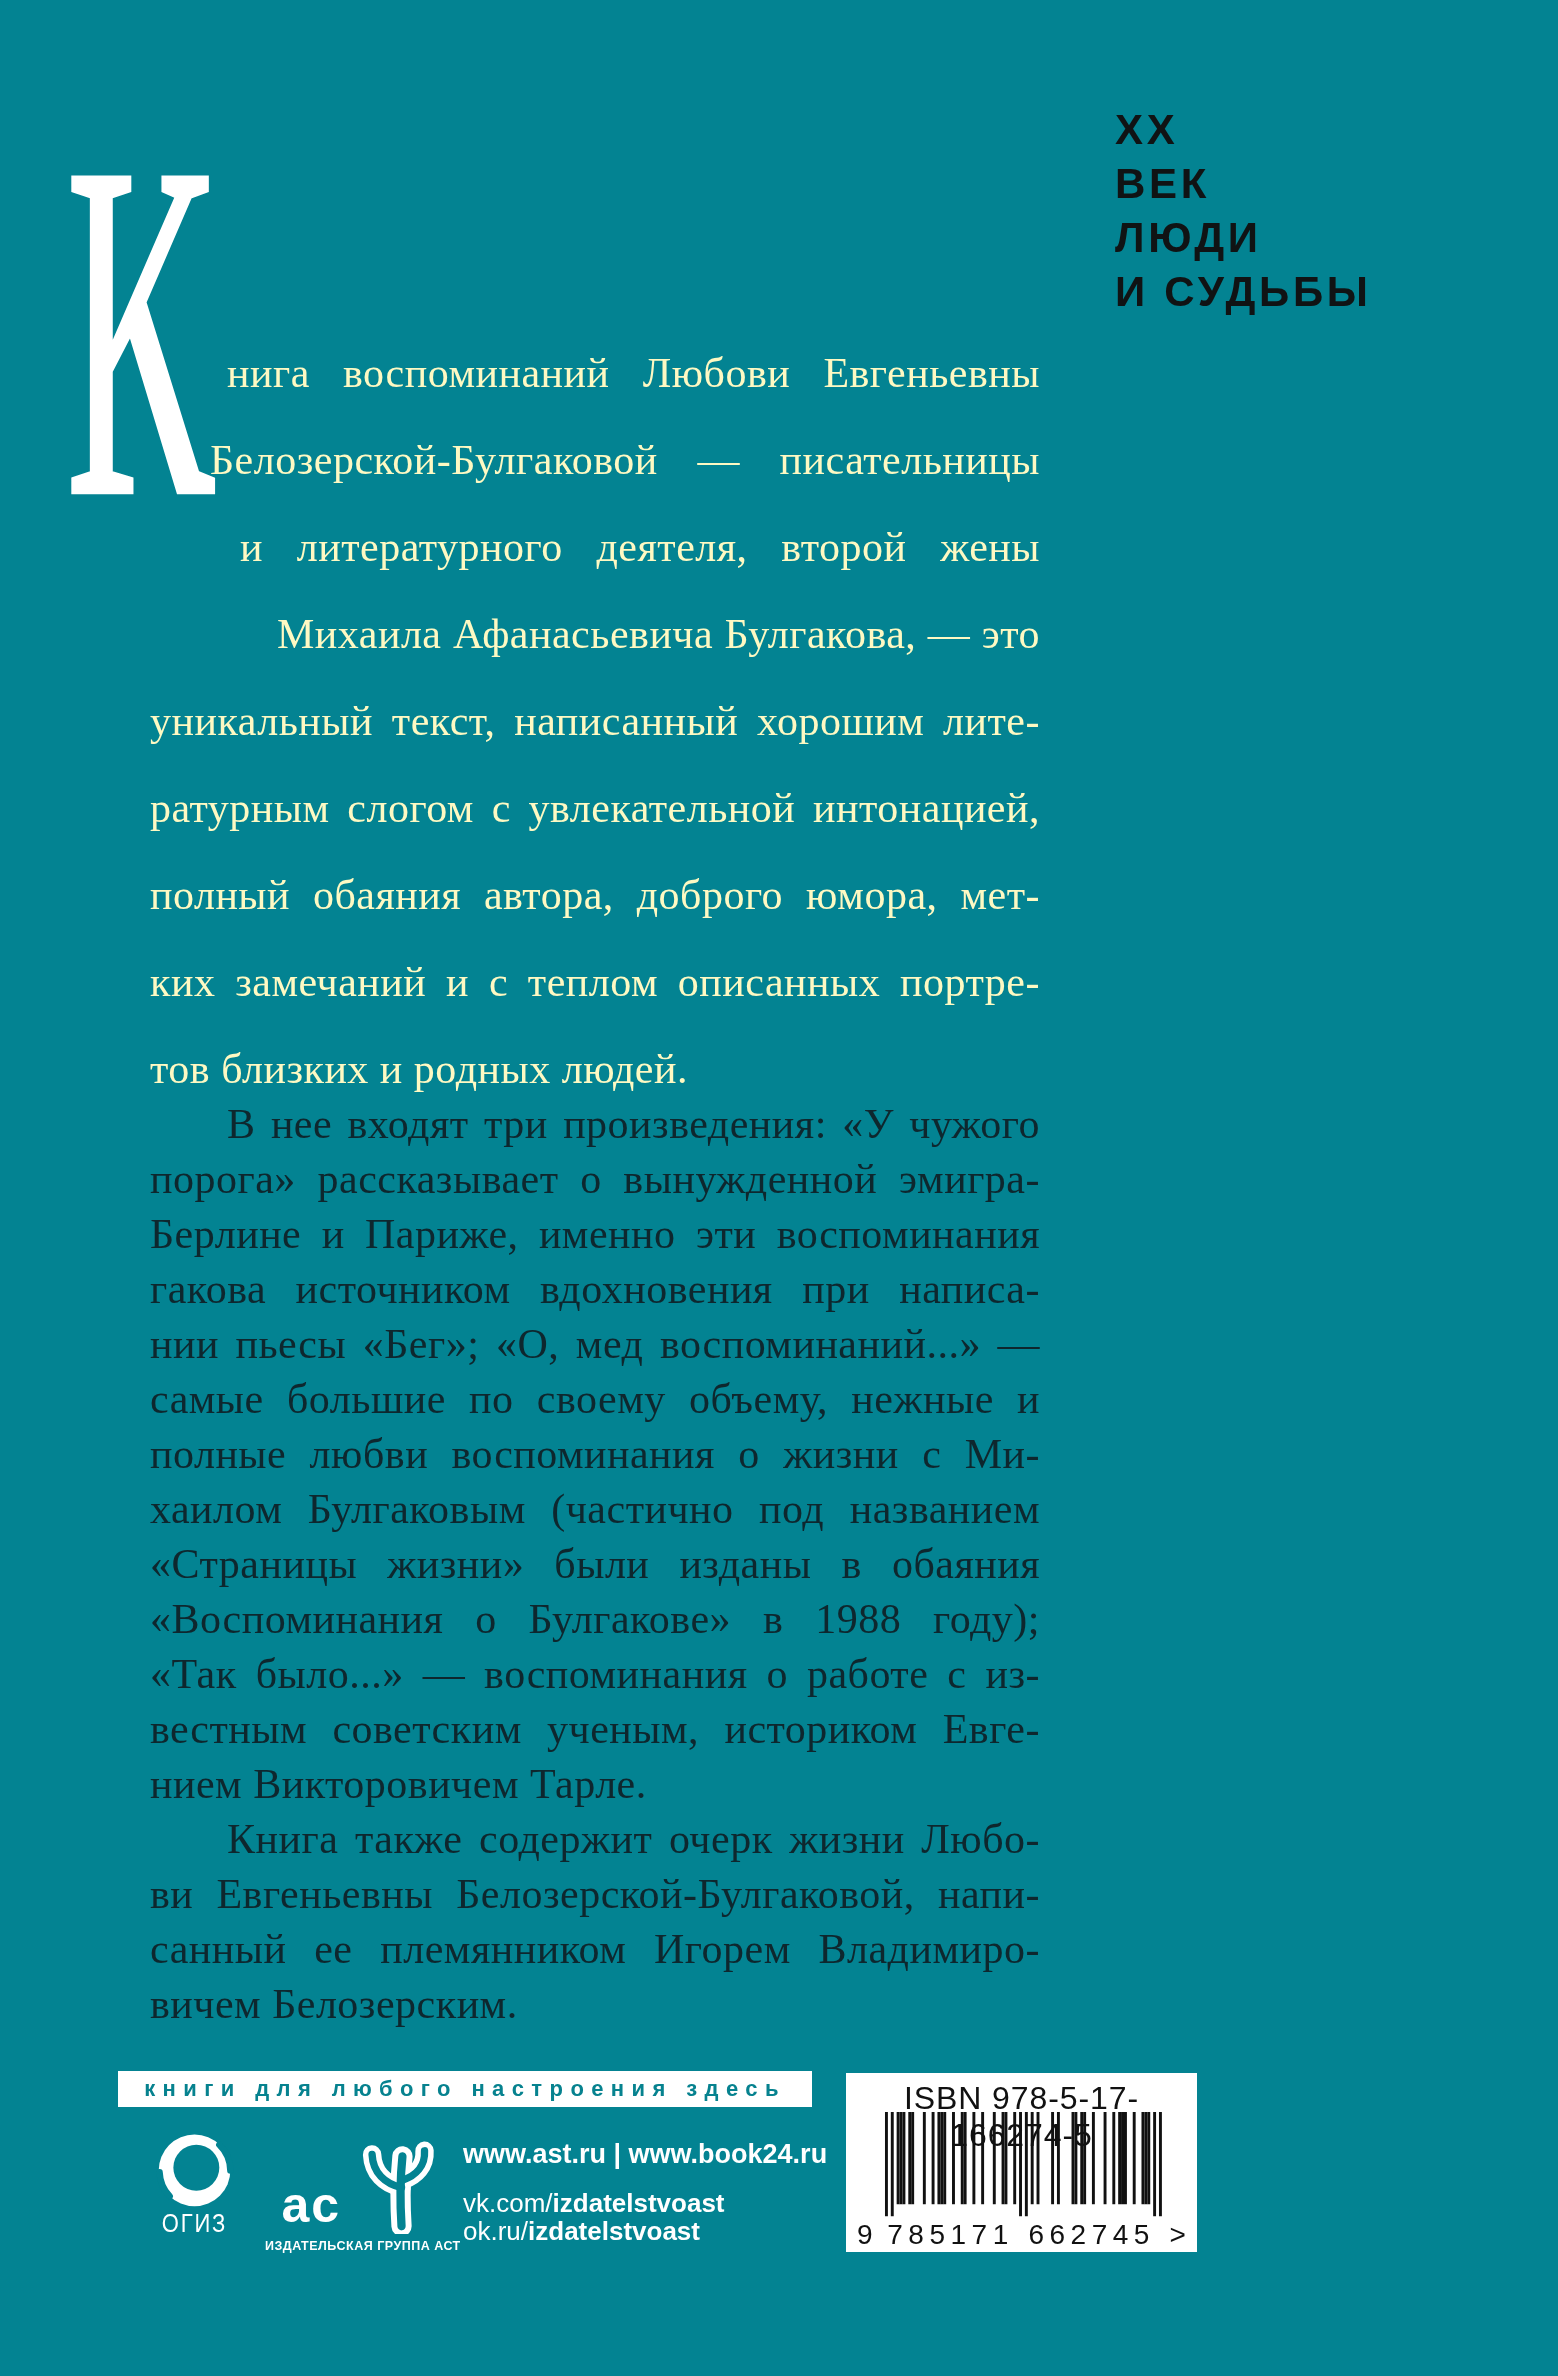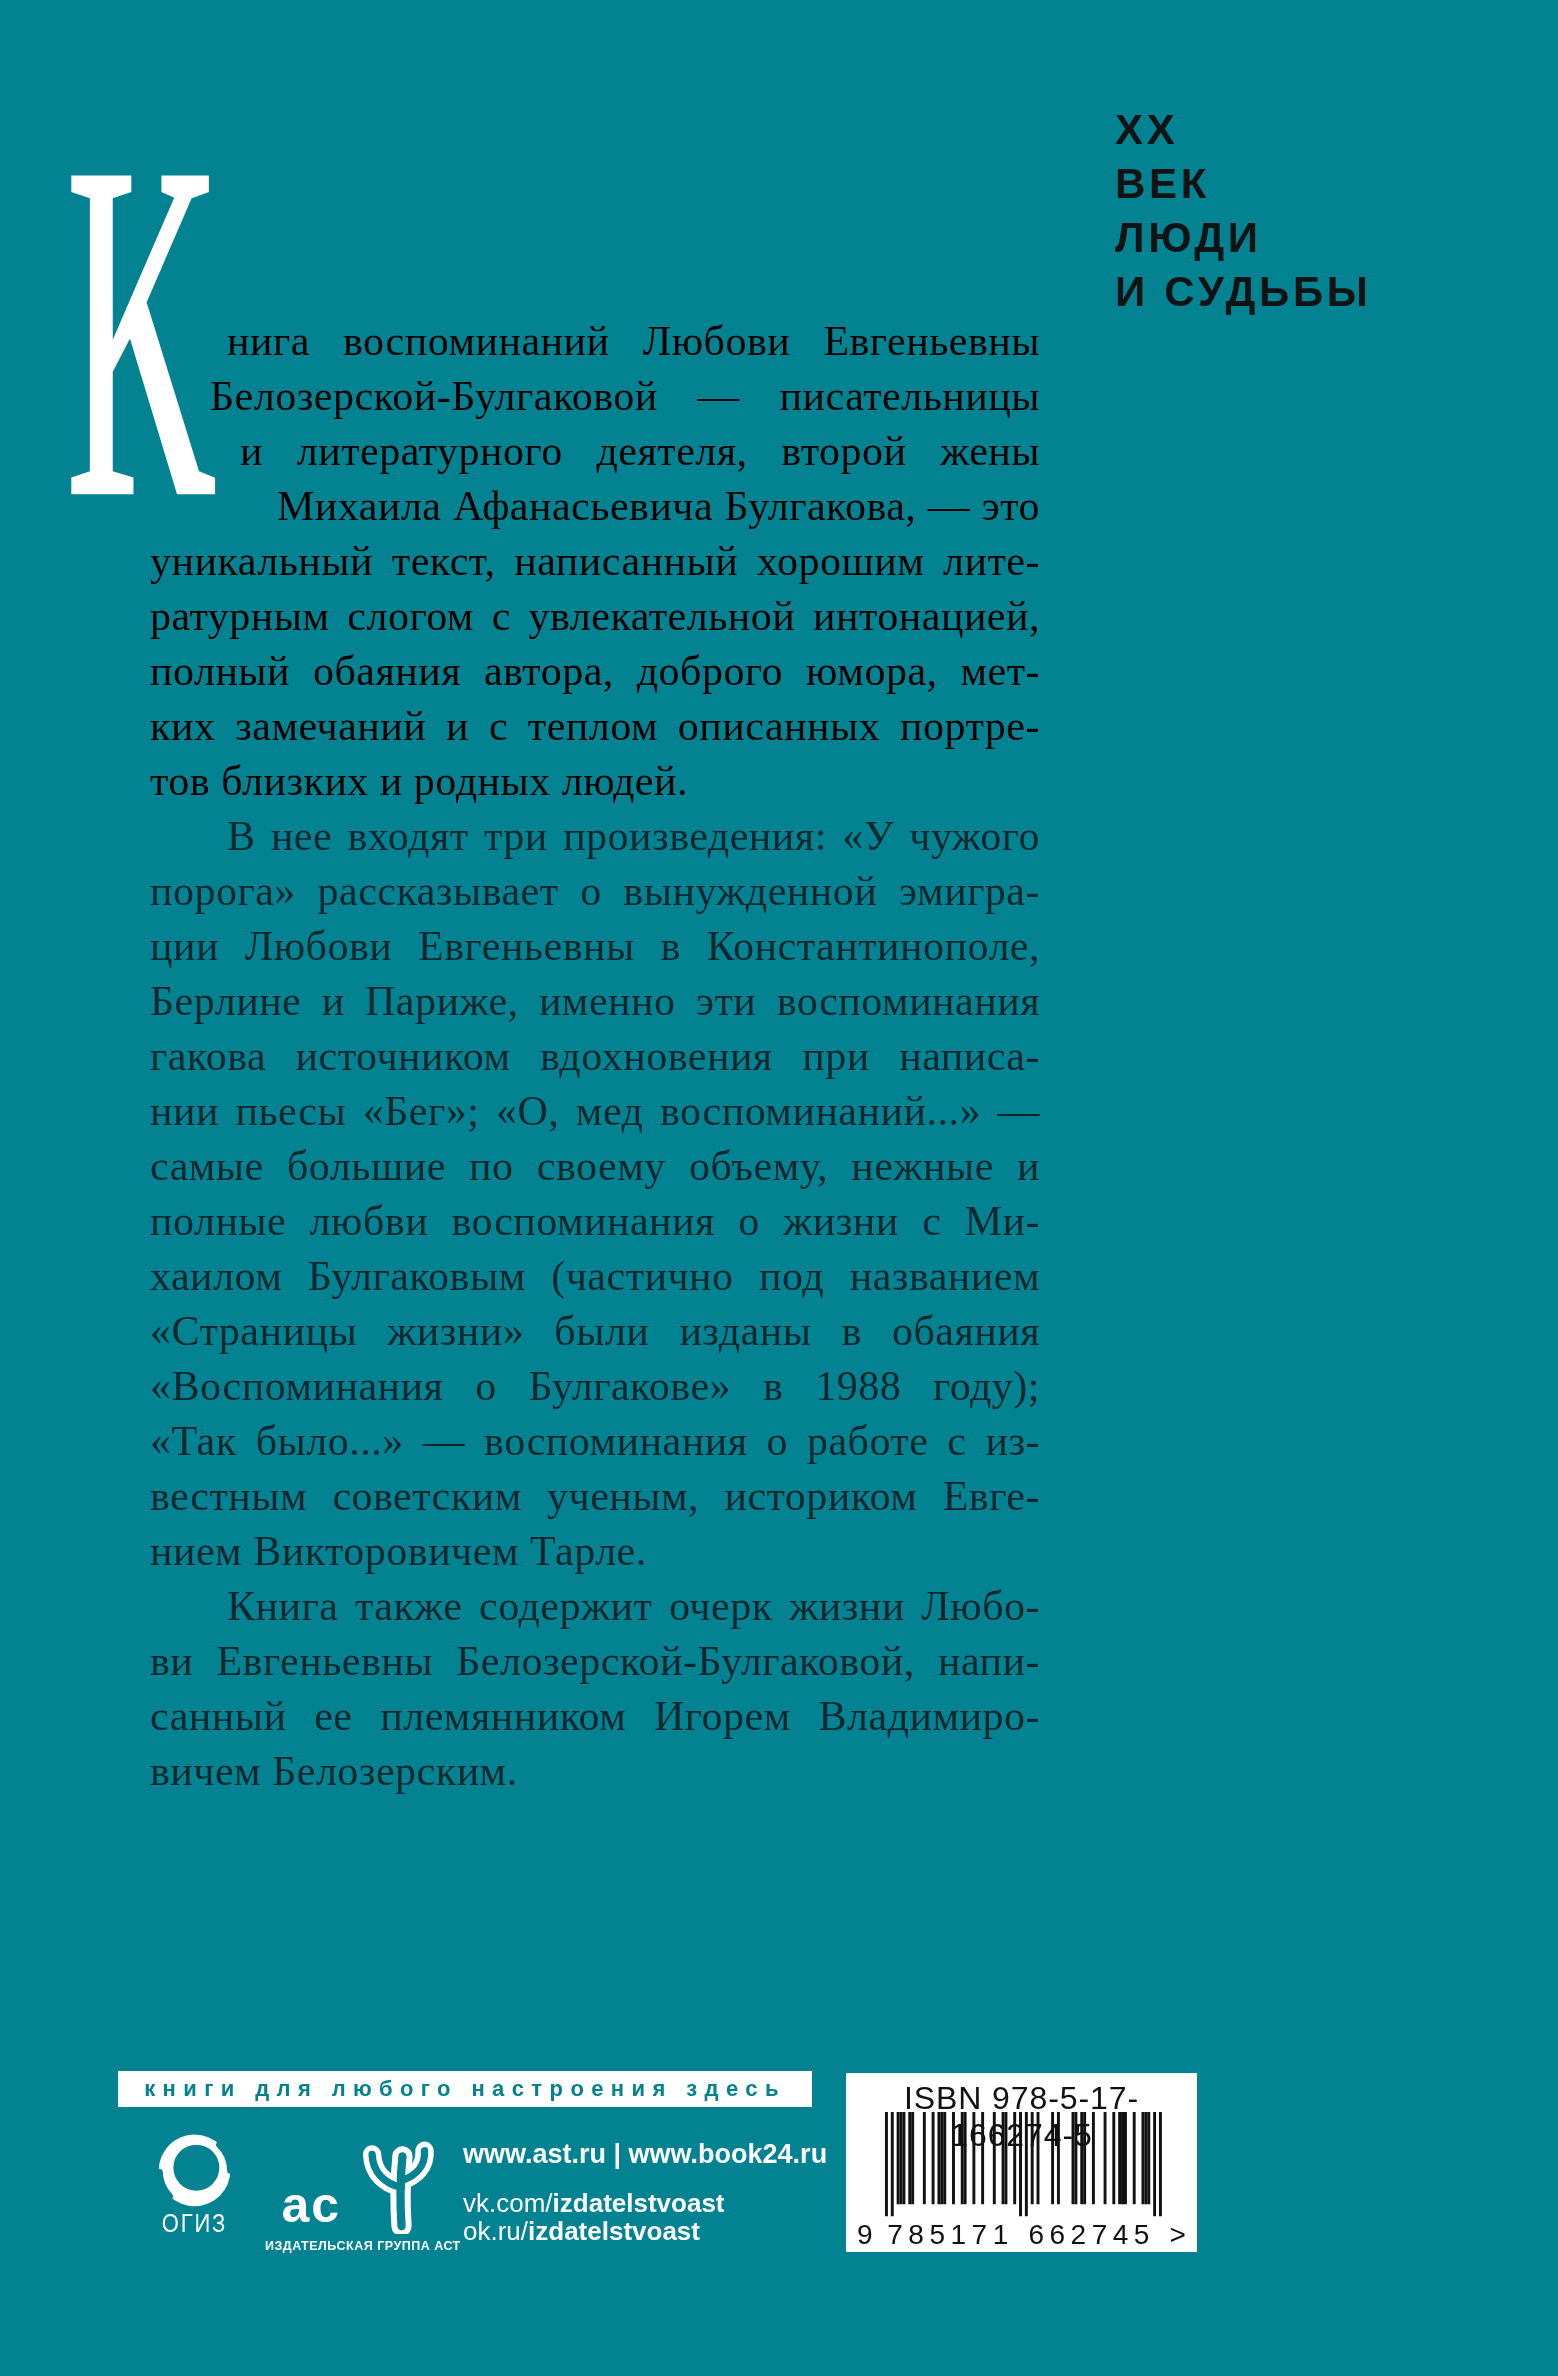--- a/index.html
+++ b/index.html
@@ -25,21 +25,21 @@
   
   #annotation{
     position:absolute; left:150px; top:314px; width:890px;
   }
   .line{
     height:55px; font-size:42px; line-height:55px;
     letter-spacing:0.5px; white-space:normal;
     text-align:justify; text-align-last:justify; text-justify:inter-word;
   }
   .line.end{ text-align-last:left; }
-  .tone-light{ color:#000000; }
+  .tone-light{ color:#fef9c3;margin-top:32px; }
   .tone-dark{ color:#0e272e; }
   
   #banner{
     position:absolute; left:118px; top:2071px; width:694px; height:36px;
     background:#ffffff; text-align:center;
   }
   #banner span{
     font-family:"Liberation Sans", sans-serif; font-weight:bold;
     font-size:22px; line-height:35px; letter-spacing:7.4px; color:#06828f;
   }
@@ -104,21 +104,20 @@
       <div class="line tone-light" style="padding-left: 60px;">Белозерской-Булгаковой — писательницы</div>
       <div class="line tone-light" style="padding-left: 90px;">и литературного деятеля, второй жены</div>
       <div class="line tone-light" style="padding-left: 127px;">Михаила Афанасьевича Булгакова, — это</div>
       <div class="line tone-light" style="padding-left: 0px;">уникальный текст, написанный хорошим лите-</div>
       <div class="line tone-light" style="padding-left: 0px;">ратурным слогом с увлекательной интонацией,</div>
       <div class="line tone-light" style="padding-left: 0px;">полный обаяния автора, доброго юмора, мет-</div>
       <div class="line tone-light" style="padding-left: 0px;">ких замечаний и с теплом описанных портре-</div>
       <div class="line tone-light end" style="padding-left: 0px;">тов близких и родных людей.</div>
       <div class="line tone-dark" style="padding-left: 77px;">В нее входят три произведения: «У чужого</div>
       <div class="line tone-dark" style="padding-left: 0px;">порога» рассказывает о вынужденной эмигра-</div>
-      <div class="line tone-dark" style="padding-left: 0px;">ции Любови Евгеньевны в Константинополе,</div>
       <div class="line tone-dark" style="padding-left: 0px;">Берлине и Париже, именно эти воспоминания</div>
       <div class="line tone-dark" style="padding-left: 0px;">гакова источником вдохновения при написа-</div>
       <div class="line tone-dark" style="padding-left: 0px; font-family: Liberation Serif, serif;">нии пьесы «Бег»; «О, мед воспоминаний...» —</div>
       <div class="line tone-dark" style="padding-left: 0px;">самые большие по своему объему, нежные и</div>
       <div class="line tone-dark" style="padding-left: 0px;">полные любви воспоминания о жизни с Ми-</div>
       <div class="line tone-dark" style="padding-left: 0px;">хаилом Булгаковым (частично под названием</div>
       <div class="line tone-dark" style="padding-left: 0px;">«Страницы жизни» были изданы в обаяния</div>
       <div class="line tone-dark" style="padding-left: 0px;">«Воспоминания о Булгакове» в 1988 году);</div>
       <div class="line tone-dark" style="padding-left: 0px;">«Так было...» — воспоминания о работе с из-</div>
       <div class="line tone-dark" style="padding-left: 0px;">вестным советским ученым, историком Евге-</div>

